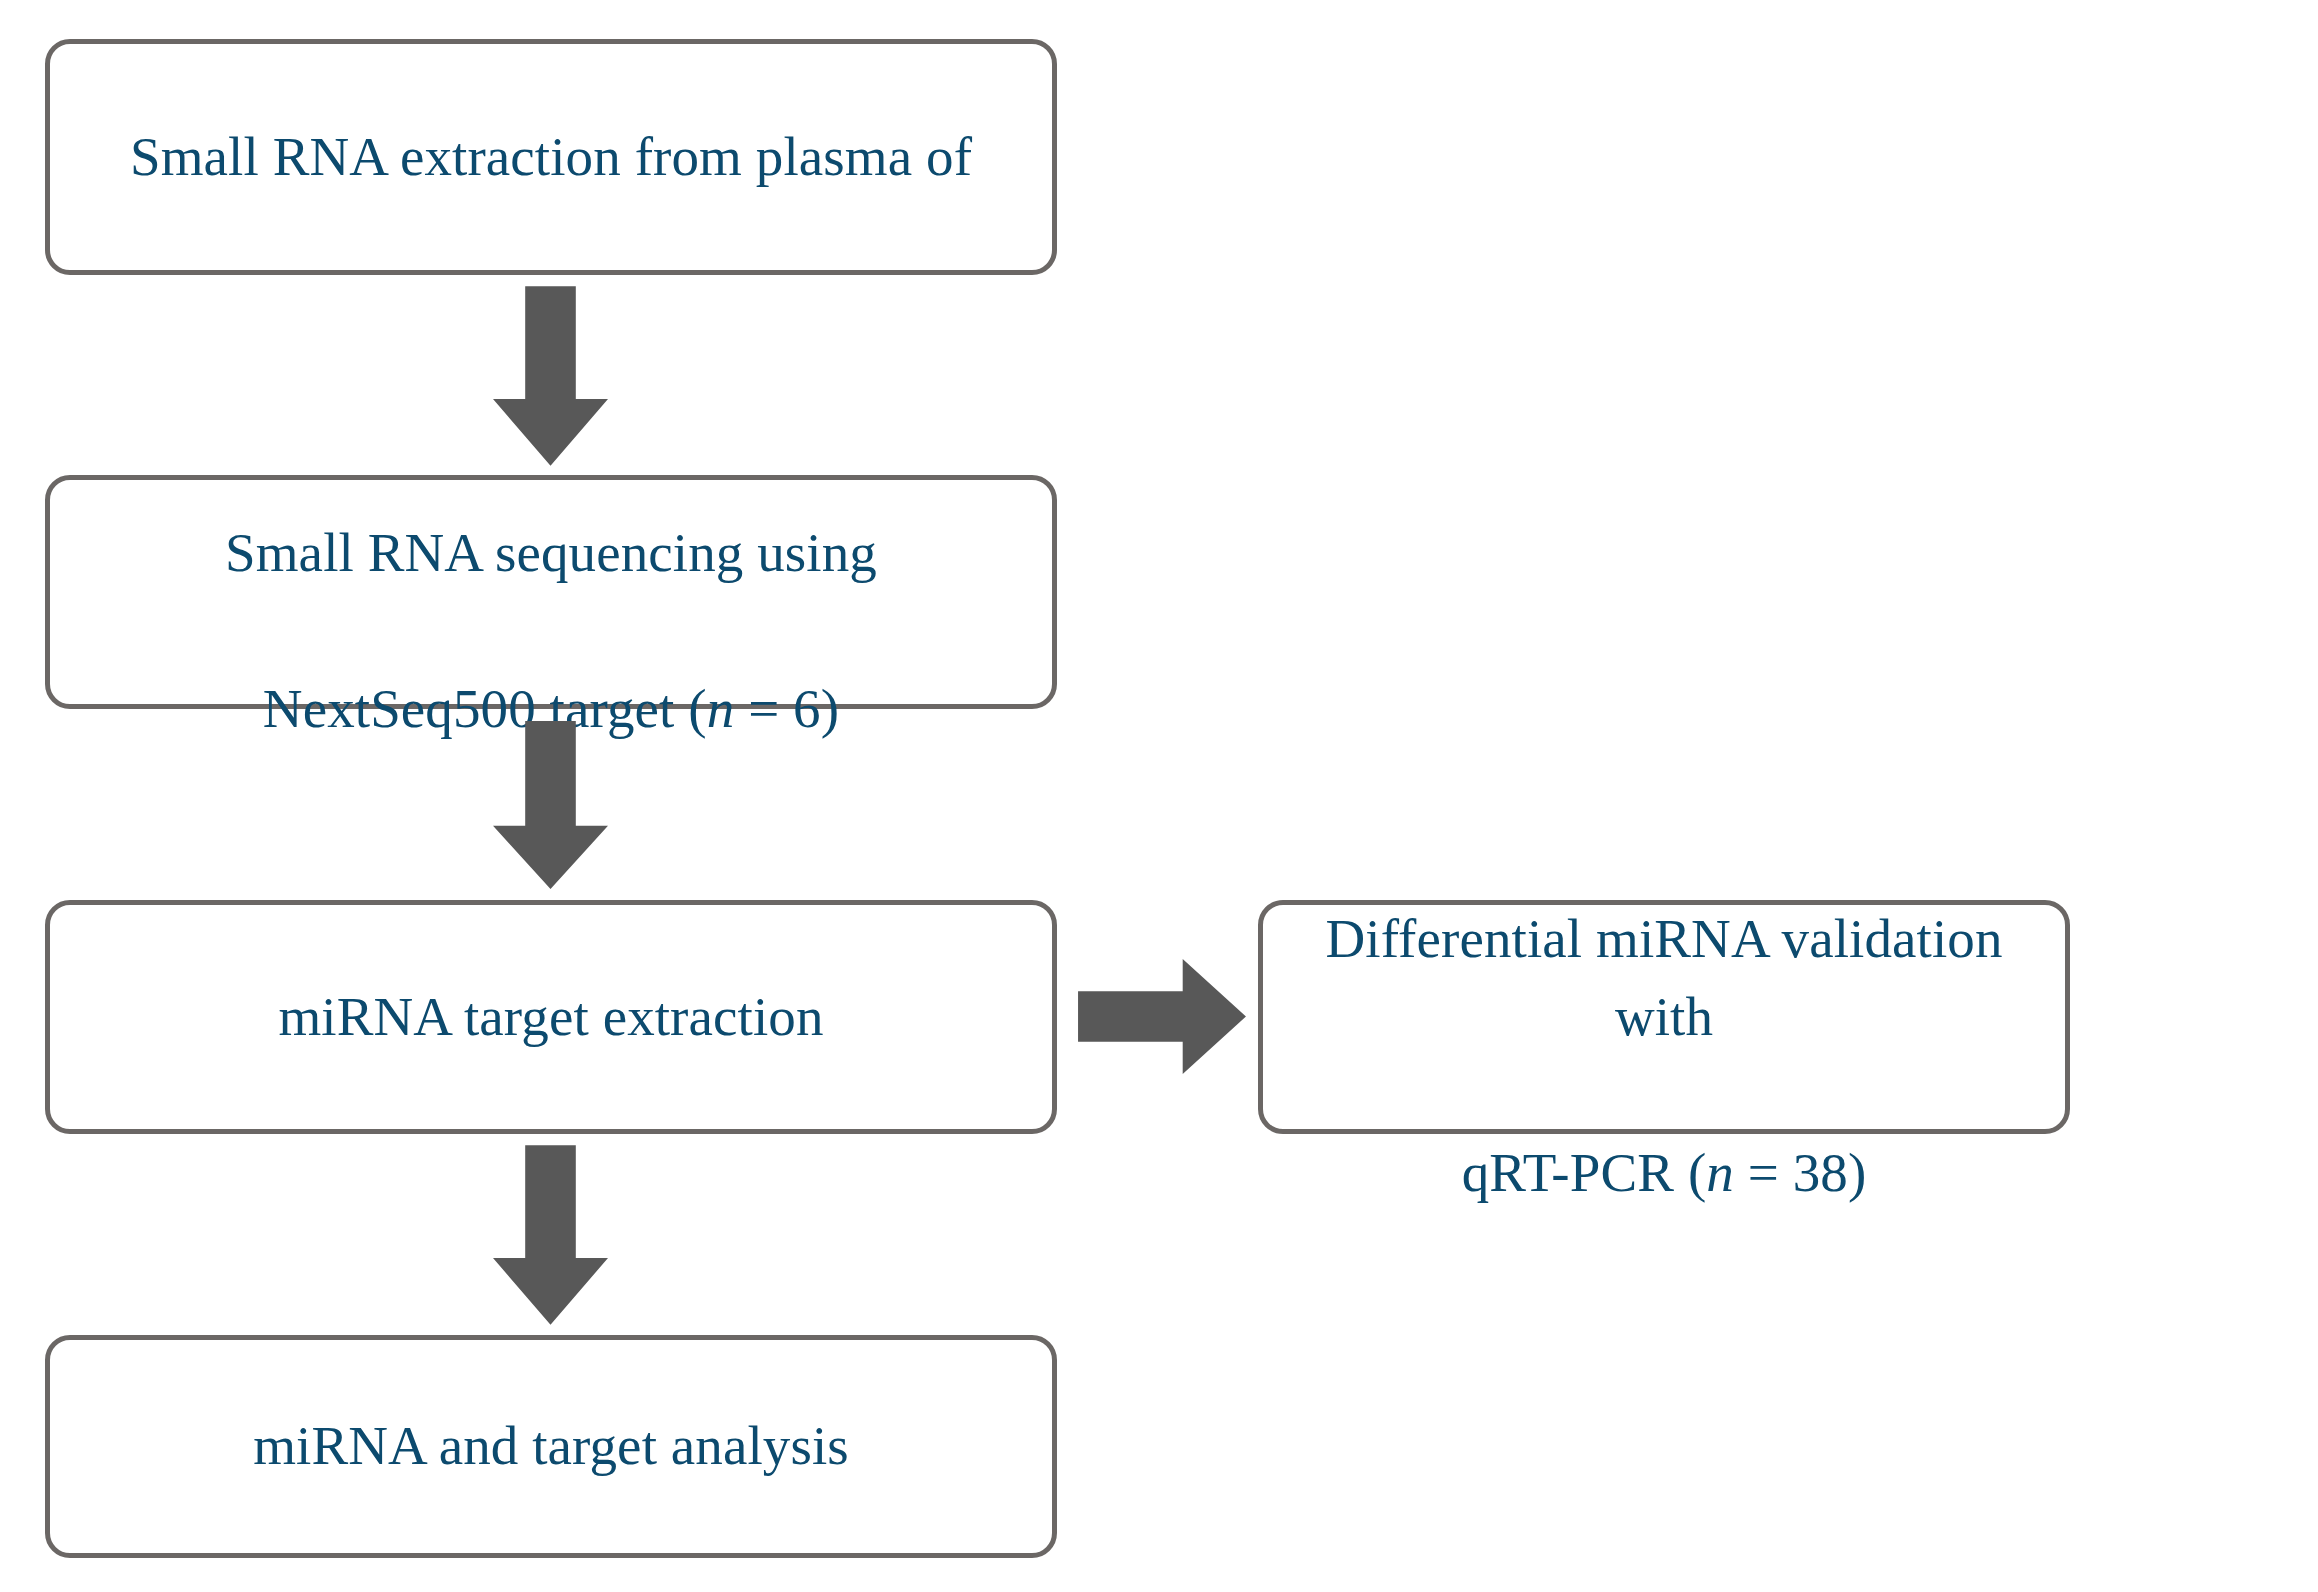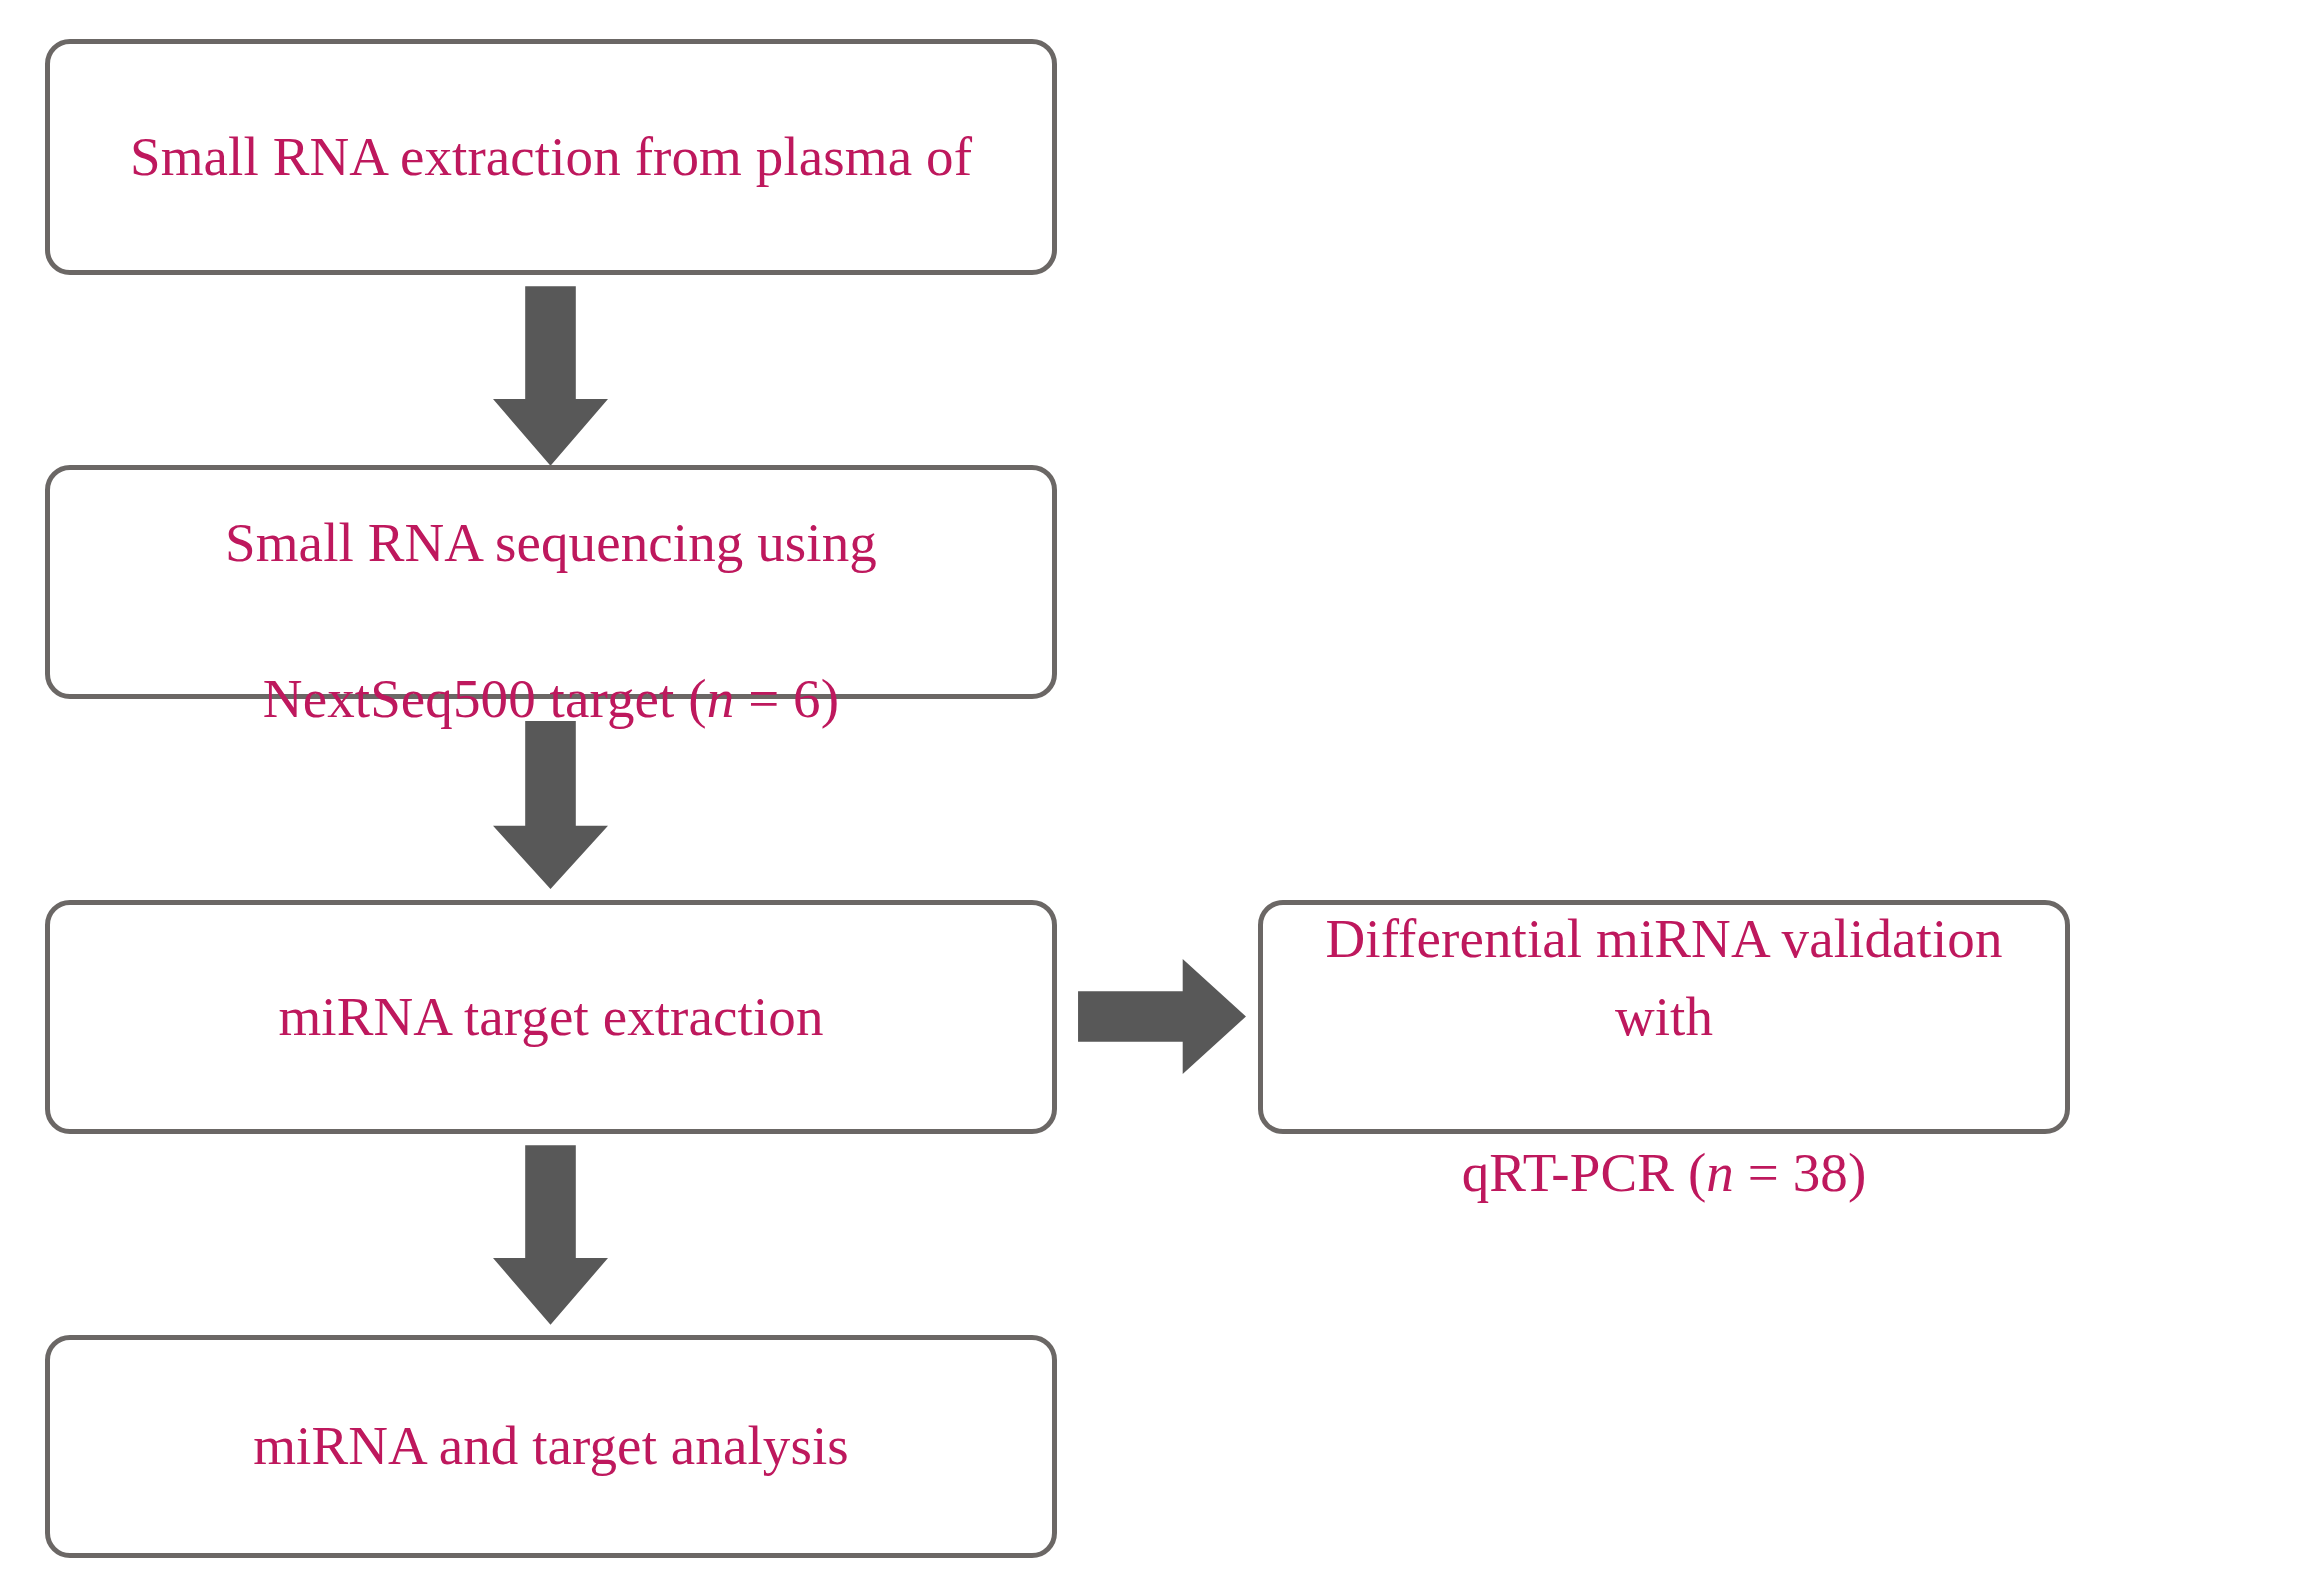--- a/index.html
+++ b/index.html
@@ -33,33 +33,33 @@
     border-radius: 25px;
     display: flex;
     align-items: center;
     justify-content: center;
     text-align: center;
   }
 
   .node-label {
     font-size: 55px;
     line-height: 1.42;
-    color: #be185d;
+    color: #0c4a6e;
     letter-spacing: 0.1px;
     padding: 0 23px;
     white-space: pre-line;
   }
 
   .node-label .ital {
     font-style: italic;
   }
 
   
   #node-extraction { left: 45px;  top: 39px;   width: 1012px; height: 236px; }
-  #node-sequencing { left: 45px;  top: 465px;  width: 1012px; height: 234px; }
+  #node-sequencing { left: 45px;  top: 475px;  width: 1012px; height: 234px; }
   #node-prediction { left: 45px;  top: 900px; width: 1012px; height: 234px; }
   #node-validation { left: 1258px;top: 900px; width: 812px; height: 234px; }
   #node-analysis   { left: 45px;  top: 1335px; width: 1012px; height: 223px; }
 
   
   .arrow {
     position: absolute;
   }
   .arrow svg { display: block; }
 

